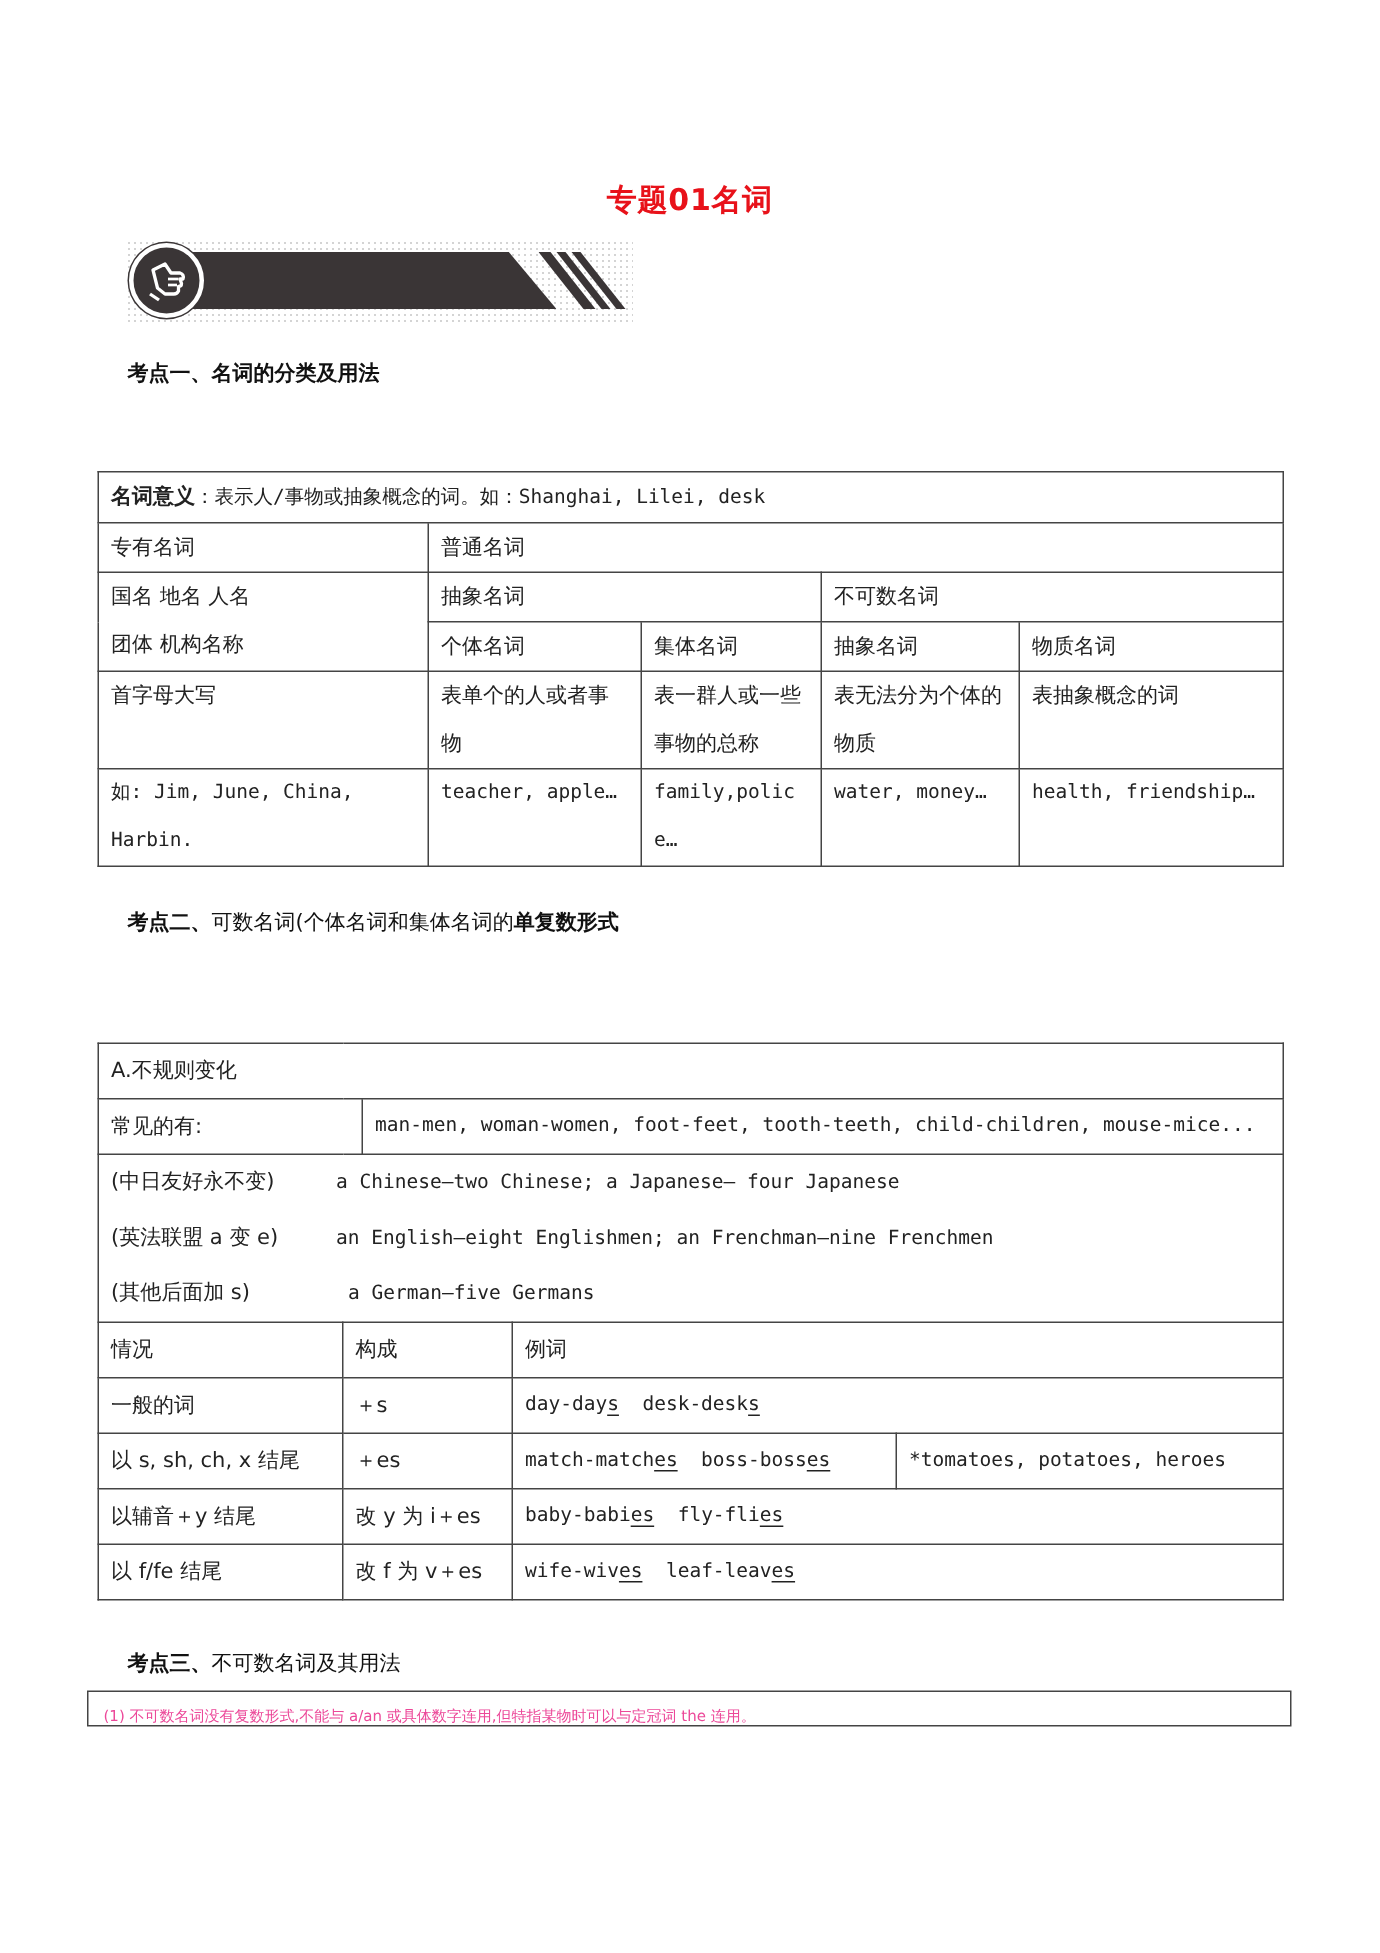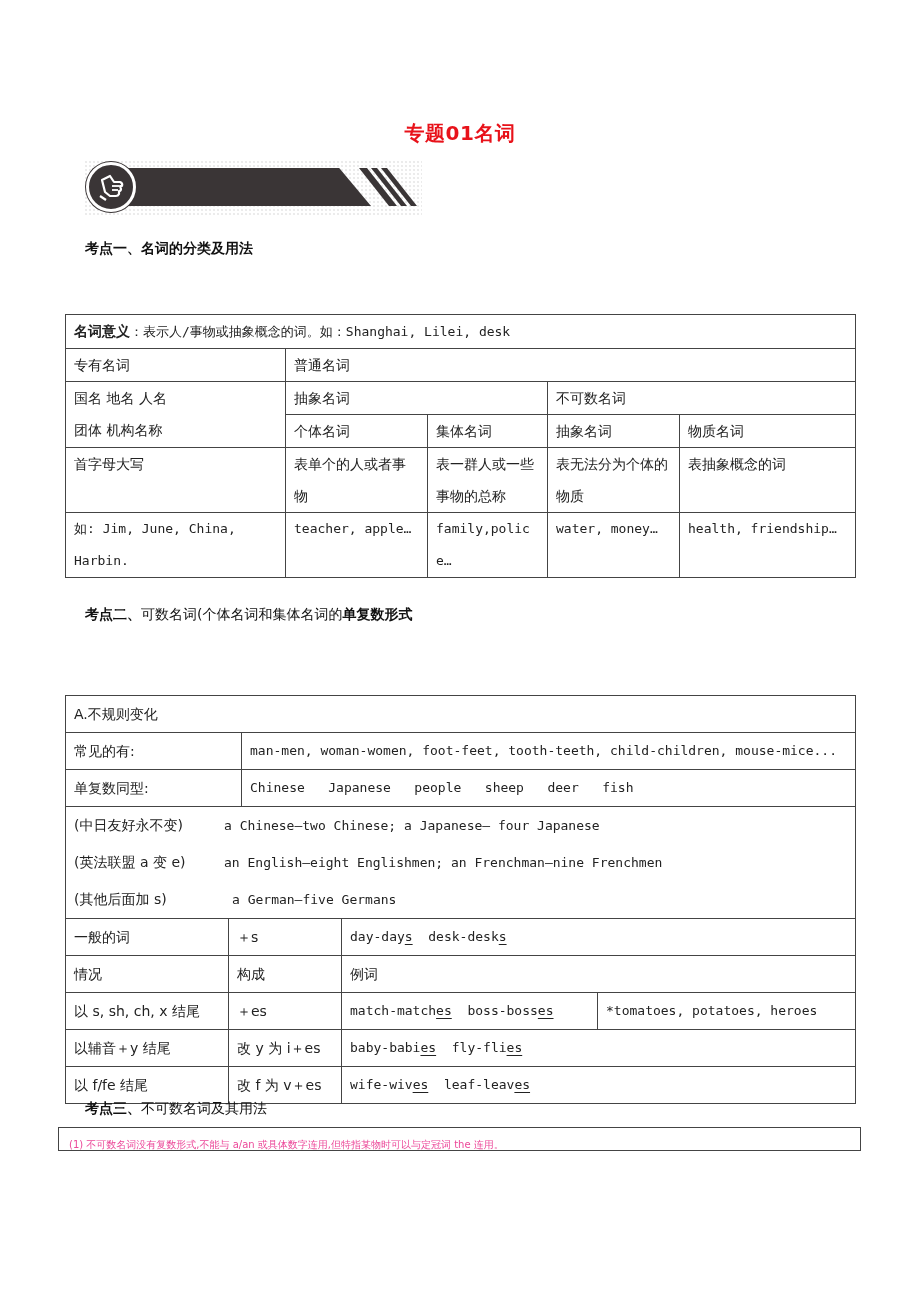--- a/index.html
+++ b/index.html
@@ -117,40 +117,36 @@
       <col style="width:258px">
   </colgroup>
   <tbody>
       <tr style="height:37px">
     <td colspan="5" class="cn">A.不规则变化</td>
   </tr>
   <tr style="height:37px">
     <td colspan="2" class="cn">常见的有:</td>
     <td colspan="3" class="mono" style="white-space:nowrap">man-men, woman-women, foot-feet, tooth-teeth, child-children, mouse-mice...</td>
   </tr>
-  <tr style="height:37px">
-    <td colspan="2" class="cn">单复数同型:</td>
-    <td colspan="3" class="mono" style="white-space:pre">Chinese   Japanese   people   sheep   deer   fish</td>
-  </tr>
   <tr style="height:110px">
     <td colspan="5">
       <div><span class="cn" style="display:inline-block;width:150px">(中日友好永不变)</span><span class="mono">a Chinese—two Chinese; a Japanese— four Japanese</span></div>
       <div><span class="cn" style="display:inline-block;width:150px">(英法联盟 a 变 e)</span><span class="mono">an English—eight Englishmen; an Frenchman—nine Frenchmen</span></div>
       <div><span class="cn" style="display:inline-block;width:158px">(其他后面加 s)</span><span class="mono">a German—five Germans</span></div>
     </td>
   </tr>
   <tr style="height:37px">
+    <td class="cn">情况</td>
+    <td colspan="2" class="cn">构成</td>
+    <td colspan="2" class="cn">例词</td>
+  </tr>
+  <tr style="height:37px">
     <td class="cn">一般的词</td>
     <td colspan="2" class="cn">＋s</td>
     <td colspan="2" class="mono"><span>day-day</span><span class="ul">s</span>&nbsp;&nbsp;<span>desk-desk</span><span class="ul">s</span></td>
-  </tr>
-  <tr style="height:37px">
-    <td class="cn">情况</td>
-    <td colspan="2" class="cn">构成</td>
-    <td colspan="2" class="cn">例词</td>
   </tr>
   <tr style="height:37px">
     <td class="cn">以 s, sh, ch, x 结尾</td>
     <td colspan="2" class="cn">＋es</td>
     <td class="mono"><span>match-match</span><span class="ul">es</span>&nbsp;&nbsp;<span>boss-boss</span><span class="ul">es</span></td>
     <td class="mono">*tomatoes, potatoes, heroes</td>
   </tr>
   <tr style="height:37px">
     <td class="cn">以辅音＋y 结尾</td>
     <td colspan="2" class="cn">改 y 为 i＋es</td>

